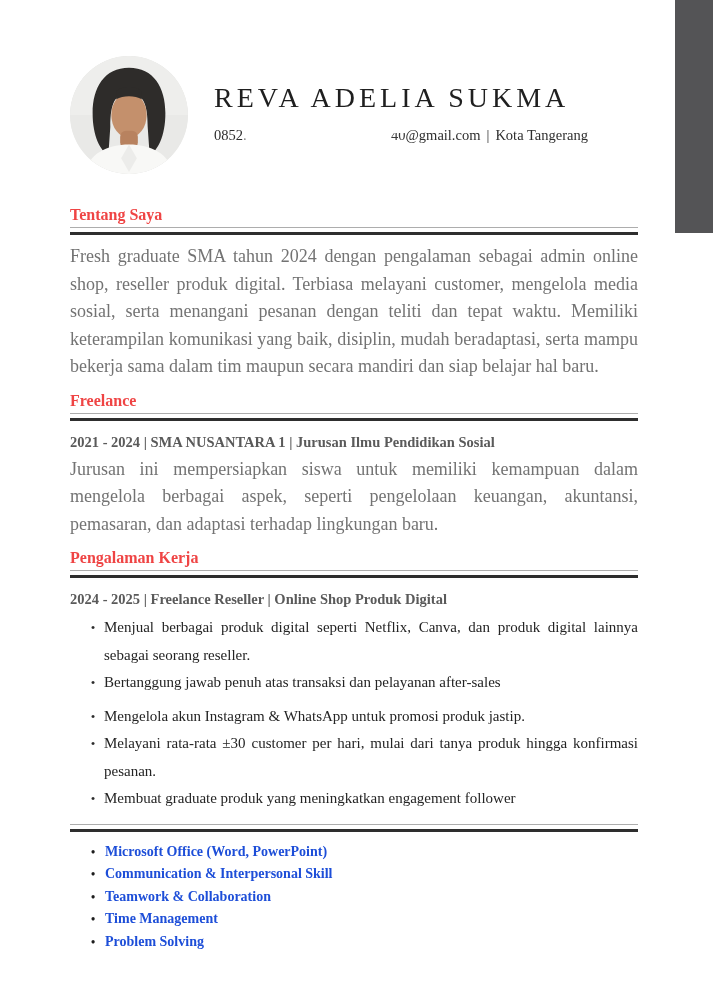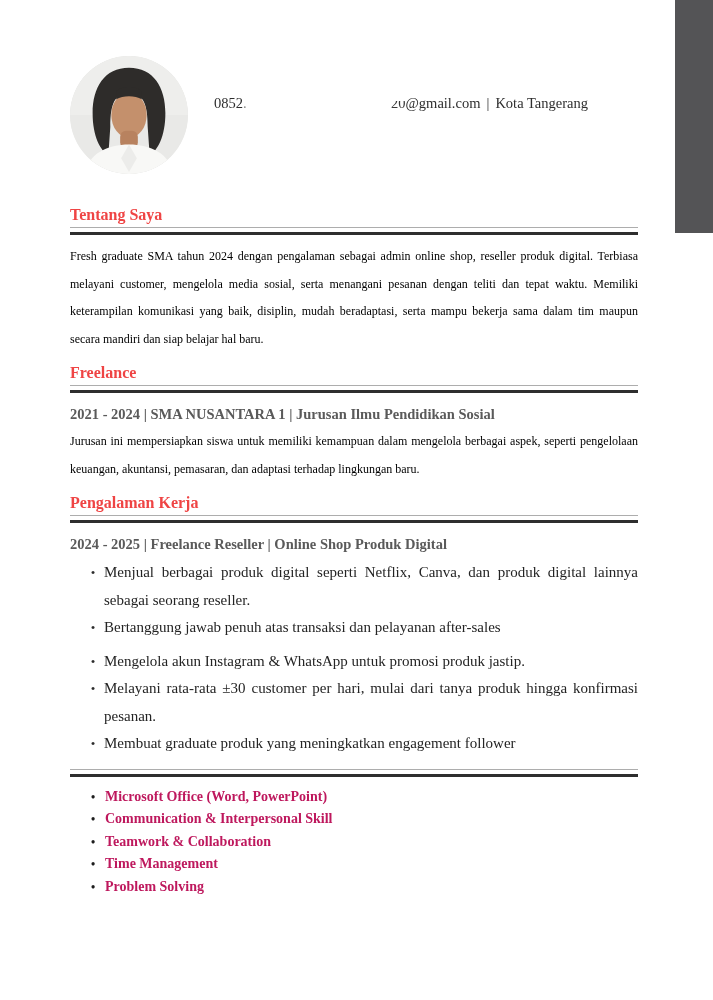--- a/index.html
+++ b/index.html
@@ -44,22 +44,22 @@
     background: #ffffff;
   }
   .contact-sep { margin: 0 6px; }
   
   .section-heading {
     font-size: 16px; font-weight: 700; color: #ef4444;
   }
   .rule-thin { height: 1px; background: #adadad; margin-top: 3px; }
   .rule-thick { height: 3px; background: #2e2e2e; margin-top: 4px; }
   .body-text {
-    font-size: 12px; line-height: 27.5px; text-align: justify;
-    margin-top: 8px; color: #000000;
+    font-size: 18px; line-height: 27.5px; text-align: justify;
+    margin-top: 8px; color: #737373;
   }
   .sub-heading {
     margin-top: 13px; font-size: 14.5px; font-weight: 700; color: #5a5a5a;
   }
   .sec { margin-top: 11px; }
   
   .blist { margin-top: 6px; }
   .bullet-row { display: flex; align-items: flex-start; }
   .bullet-mark {
     flex: 0 0 auto; width: 14px; margin-left: 16px; text-align: center;
@@ -71,21 +71,21 @@
   }
   
   .skill-list { margin-top: 9px; }
   .skill-row { display: flex; align-items: flex-start; }
   .skill-mark {
     flex: 0 0 auto; width: 12px; margin-left: 17px; text-align: center;
     font-size: 12px; line-height: 22.6px; color: #1d1d1d; font-weight: 700;
   }
   .skill-text {
     flex: 1 1 auto; font-size: 14px; font-weight: 700;
-    line-height: 22.6px; color: #be185d; padding-left: 6px;
+    line-height: 22.6px; color: #1d4ed8; padding-left: 6px;
   }
 </style>
 </head>
 <body>
 
 <div class="side-bar"></div>
 
 <div class="page">
 
   <div class="header">
@@ -102,22 +102,23 @@
           <path d="M60,12 C35,12 23,32 23,58 C23,82 31,96 39,101 L41,72 C41,48 46,38 60,38 C74,38 79,48 79,72 L81,101 C89,96 97,82 97,58 C97,32 85,12 60,12 Z" fill="#2e2c2a"></path>
           <ellipse cx="60" cy="60" rx="18" ry="23" fill="#c4906c"></ellipse>
           <rect x="51" y="76" width="18" height="18" rx="6" fill="#b8825f"></rect>
           <path d="M16,122 C16,100 38,90 60,90 C82,90 104,100 104,122 Z" fill="#f8f8f6"></path>
           <path d="M60,90 L52,104 L60,118 L68,104 Z" fill="#ececea"></path>
           <path d="M47,36 C52,30 68,30 73,36 L73,44 C66,40 54,40 47,44 Z" fill="#2e2c2a"></path>
         </g>
       </svg>
     </div>
     <div class="header-text">
+      <div class="name">REVA ADELIA SUKMA</div>
       <div class="contact">
-        <span>0852</span><span class="redacted-gap"><span class="redacted-dot">.</span></span><span class="email-cut">20</span><span>@gmail.com</span><span class="contact-sep">|</span><span>Kota Tangerang</span>
+        <span>0852</span><span class="redacted-gap"><span class="redacted-dot">.</span></span><span class="email-cut">40</span><span>@gmail.com</span><span class="contact-sep">|</span><span>Kota Tangerang</span>
       </div>
     </div>
   </div>
 
   <div class="sec" style="margin-top:32px">
     <div class="section-heading">Tentang Saya</div>
     <div class="rule-thin"></div>
     <div class="rule-thick"></div>
     <div class="body-text">Fresh graduate SMA tahun 2024 dengan pengalaman sebagai admin online shop, reseller produk digital. Terbiasa melayani customer, mengelola media sosial, serta menangani pesanan dengan teliti dan tepat waktu. Memiliki keterampilan komunikasi yang baik, disiplin, mudah beradaptasi, serta mampu bekerja sama dalam tim maupun secara mandiri dan siap belajar hal baru.</div>
   </div>

